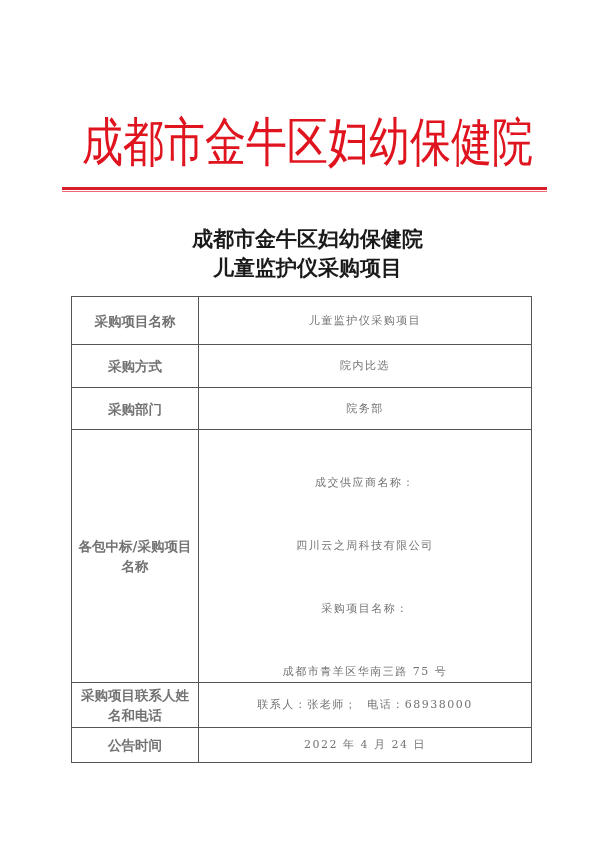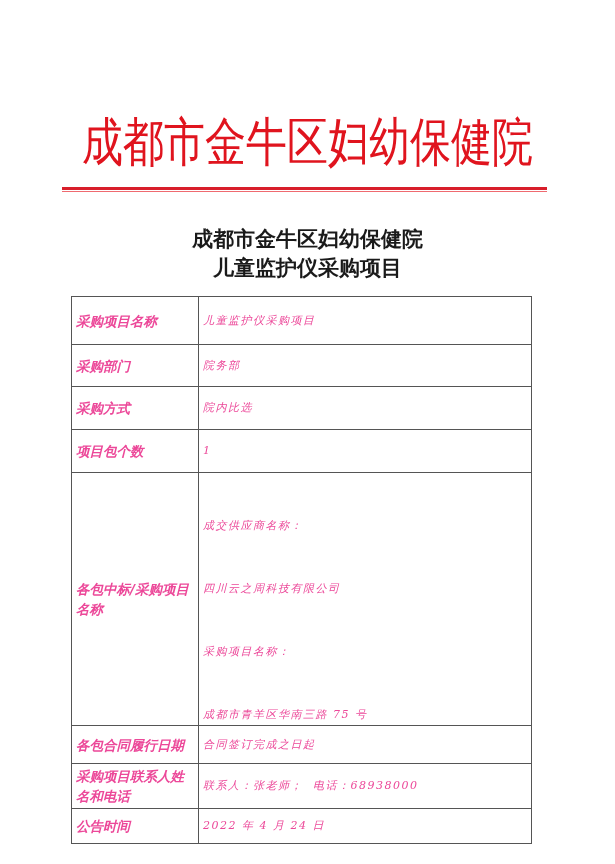--- a/index.html
+++ b/index.html
@@ -24,23 +24,22 @@
     font-family:"DejaVu Serif","Liberation Serif",serif; font-weight:bold;
     font-size:21px; line-height:26px;
   }
   .doc-title.l1 { top:226px; }
   .doc-title.l2 { top:255px; }
   table.info {
     position:absolute; left:71px; top:296px; width:461px;
     border-collapse:collapse; table-layout:fixed;
   }
   table.info td {
-    border:1.5px solid #555; text-align:left; vertical-align:middle; padding:0 4px;
-    color:#ec4899;
-    font-style:italic;
+    border:1.5px solid #555; text-align:center; vertical-align:middle; padding:0 4px;
+    color:#737373;
   }
   td.label {
     width:118px; font-family:"DejaVu Sans","Liberation Sans",sans-serif;
     font-size:13.5px; font-weight:bold; line-height:20px; color:#1a1a1a;
   }
   td.value {
     font-family:"DejaVu Serif","Liberation Serif",serif; font-size:11px;
     line-height:20px; letter-spacing:1.5px; color:#333;
   }
   .v-line { display:block;margin-top:43px; }
@@ -54,44 +53,36 @@
 
 <div class="doc-title l1">成都市金牛区妇幼保健院</div>
 <div class="doc-title l2">儿童监护仪采购项目</div>
 
 <table class="info">
   <tbody>
       <tr style="height:48px;">
     <td class="label">采购项目名称</td>
     <td class="value">儿童监护仪采购项目</td>
   </tr>
-  <tr style="height:42px;">
-    <td class="label">采购部门</td>
-    <td class="value">院务部</td>
-  </tr>
   <tr style="height:43px;">
     <td class="label">采购方式</td>
     <td class="value">院内比选</td>
   </tr>
-  <tr style="height:43px;">
-    <td class="label">项目包个数</td>
-    <td class="value">1</td>
+  <tr style="height:42px;">
+    <td class="label">采购部门</td>
+    <td class="value">院务部</td>
   </tr>
   <tr style="height:96px;">
     <td class="label">各包中标/采购项目名称</td>
     <td class="value">
       <span class="v-line">成交供应商名称：</span>
       <span class="v-line">四川云之周科技有限公司</span>
       <span class="v-line">采购项目名称：</span>
       <span class="v-line">成都市青羊区华南三路 75 号</span>
     </td>
-  </tr>
-  <tr style="height:38px;">
-    <td class="label">各包合同履行日期</td>
-    <td class="value">合同签订完成之日起</td>
   </tr>
   <tr style="height:45px;">
     <td class="label">采购项目联系人姓名和电话</td>
     <td class="value" style="white-space:pre;margin-left:39px;">联系人：张老师；  电话：68938000</td>
   </tr>
   <tr style="height:35px;">
     <td class="label">公告时间</td>
     <td class="value">2022 年 4 月 24 日</td>
   </tr>
 </tbody>

